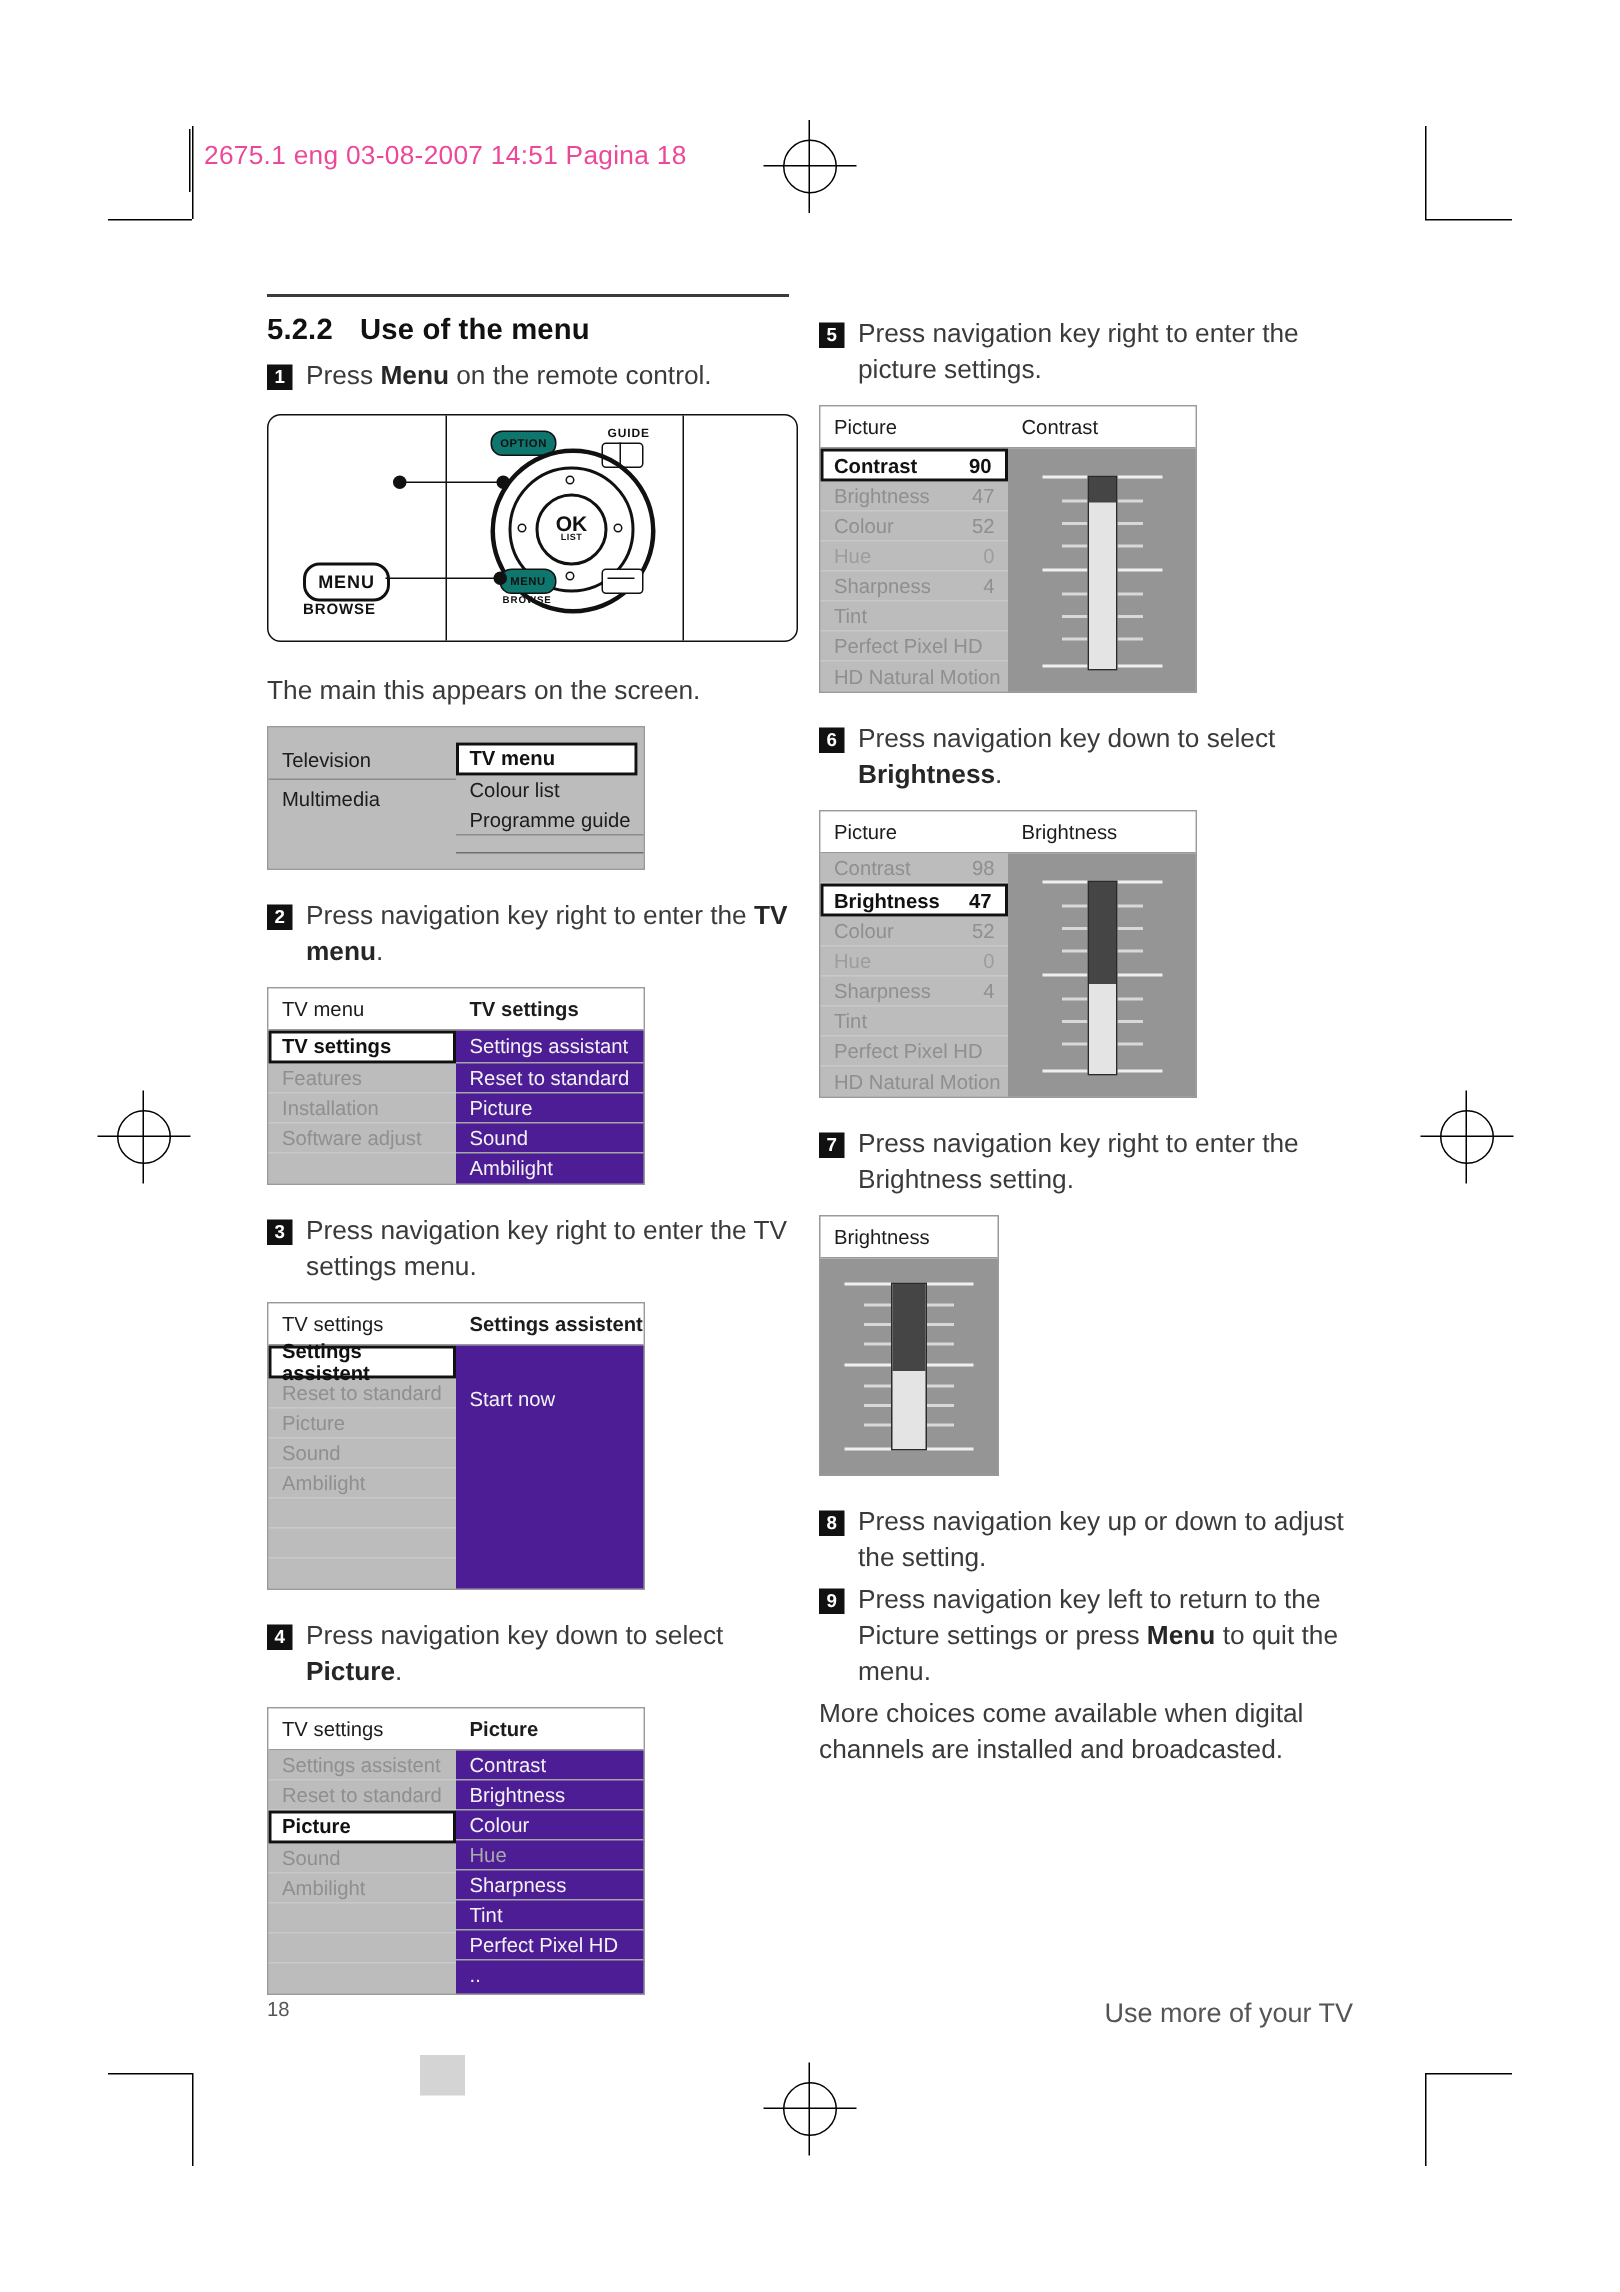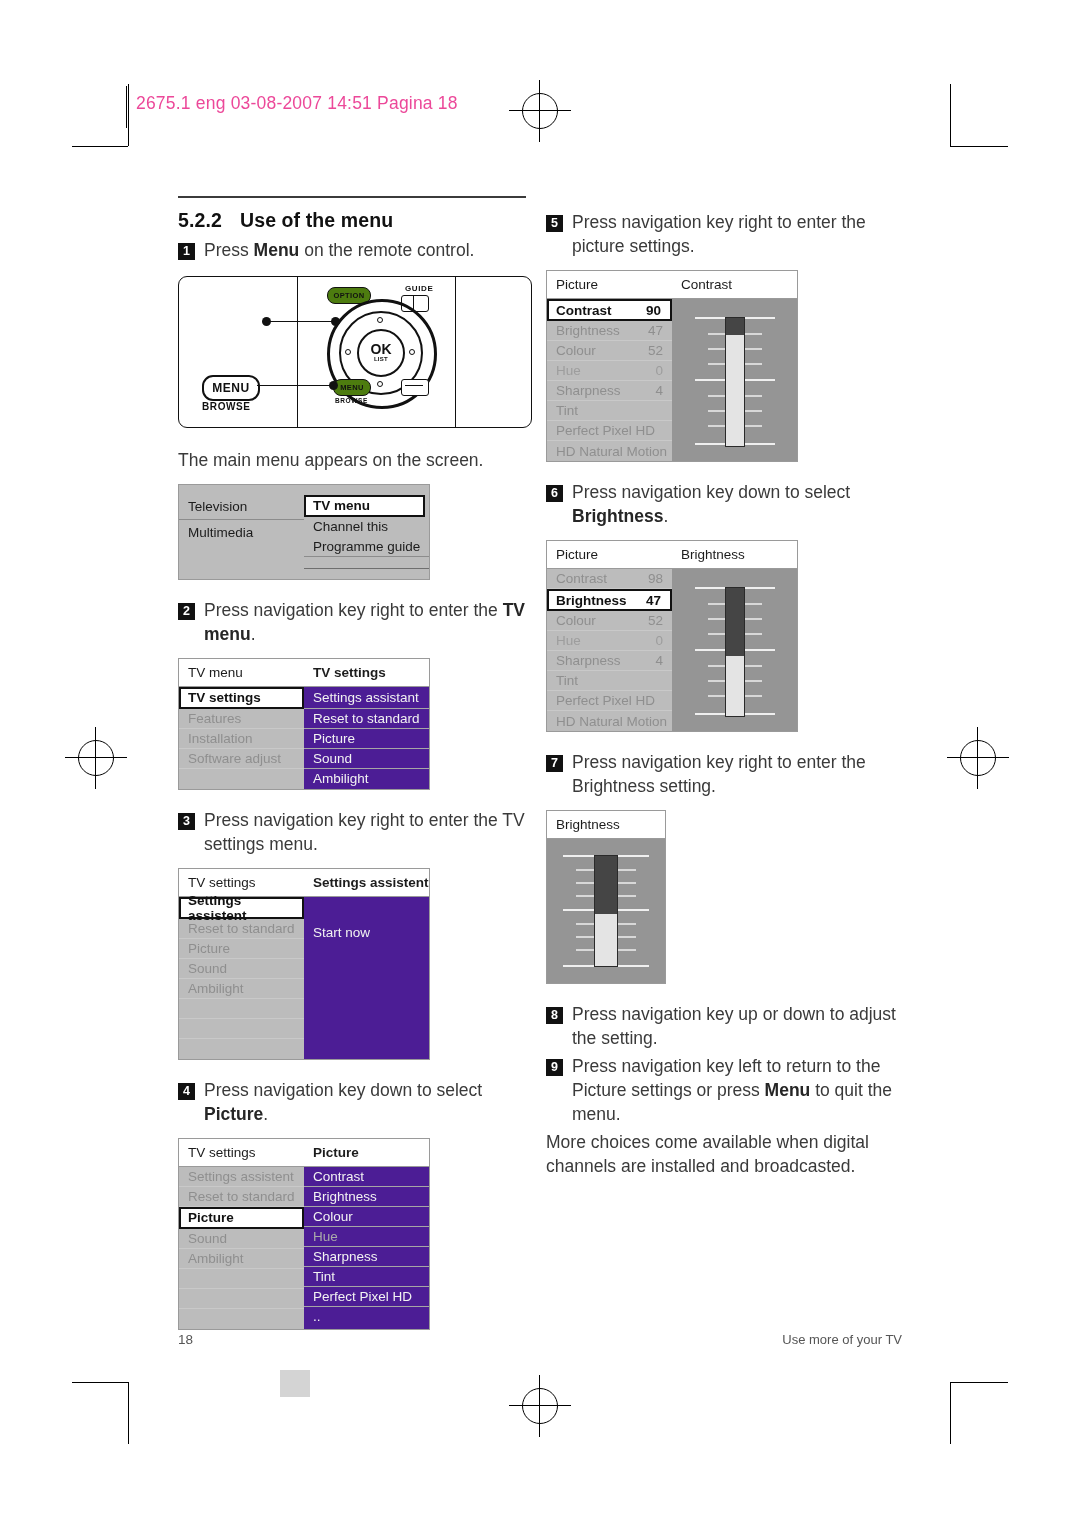--- a/index.html
+++ b/index.html
@@ -42,21 +42,21 @@
   
   .remote{position:relative;margin:14px 0 0 0;width:352px;height:150px;
           border:1.6px solid #111;border-radius:9px;background:#fff;}
   .rm-div{position:absolute;top:0;bottom:0;width:1.4px;background:#111;}
   .rm-ring{position:absolute;border:3px solid #111;border-radius:50%;}
   .rm-ok{position:absolute;width:44px;height:44px;border:2px solid #111;border-radius:50%;
          display:flex;flex-direction:column;align-items:center;justify-content:center;}
   .rm-ok .ok{font-size:14px;font-weight:bold;color:#111;line-height:13px;}
   .rm-ok .lst{font-size:6px;font-weight:bold;color:#111;letter-spacing:.3px;}
   .rm-dot{position:absolute;width:4px;height:4px;border:1px solid #111;border-radius:50%;}
-  .rm-btn{position:absolute;border:1.4px solid #111;border-radius:8px;background:#4d7c0f;
+  .rm-btn{position:absolute;border:1.4px solid #111;border-radius:8px;background:#0f766e;
           display:flex;align-items:center;justify-content:center;
           font-size:7.5px;font-weight:bold;color:#111;letter-spacing:.4px;}
   .rm-lbl{position:absolute;font-size:8px;font-weight:bold;color:#111;letter-spacing:.6px;}
   .rm-menu{position:absolute;border:2px solid #111;border-radius:11px;background:#fff;
            display:flex;align-items:center;justify-content:center;
            font-size:12px;font-weight:bold;color:#111;letter-spacing:.6px;}
   .rm-bigdot{position:absolute;width:9px;height:9px;background:#111;border-radius:50%;}
   .rm-line{position:absolute;height:1.6px;background:#111;}
   .rm-icon{position:absolute;border:1.4px solid #111;border-radius:3px;background:#fff;}
 
@@ -99,21 +99,21 @@
   
   .note-head{display:flex;align-items:center;margin-top:14px;}
   .note-icon{width:17px;height:17px;border-radius:50%;background:#111;position:relative;margin-right:7px;}
   .note-icon i{position:absolute;left:3px;right:3px;height:1.6px;background:#fff;}
   .note-icon i.a{top:5px;} .note-icon i.b{top:8.5px;} .note-icon i.c{top:12px;}
   .note-title{font-size:17.5px;font-weight:bold;color:#111;}
   .note-title span{font-weight:normal;}
 
   
   .pg-num{position:absolute;left:178px;top:1332px;font-size:13.5px;color:#555;}
-  .foot-right{position:absolute;right:178px;top:1332px;font-size:13px;color:#555;}
+  .foot-right{position:absolute;right:178px;top:1332px;font-size:18px;color:#555;}
   .foot-box{position:absolute;left:280px;top:1370px;width:30px;height:27px;background:#d4d4d4;}
 </style>
 </head>
 <body>
 
 <div class="page">
 
   <div class="crop-line" style="left:72px;top:146px;width:56px;height:1px;"></div>
   <div class="crop-line" style="left:128px;top:84px;width:1px;height:62px;"></div>
   <div class="crop-line" style="left:950px;top:146px;width:58px;height:1px;"></div>
@@ -173,33 +173,33 @@
       <div class="rm-icon" style="left:222px;top:102px;width:26px;height:15px;"></div>
       <div class="rm-line" style="left:226px;top:108px;width:18px;height:1.4px;"></div>
 
       <div class="rm-bigdot" style="left:152px;top:40px;"></div>
       <div class="rm-bigdot" style="left:150px;top:104px;"></div>
       <div class="rm-bigdot" style="left:83px;top:40px;"></div>
       <div class="rm-line" style="left:88px;top:44px;width:68px;"></div>
       <div class="rm-line" style="left:78px;top:108px;width:76px;"></div>
     </div>
 
-    <p class="body" style="margin-top:20px;">The main menu appears on the screen.</p>
+    <p class="body" style="margin-top:20px;">The main this appears on the screen.</p>
 
     <div class="menu" style="width:250px;">
       <div class="mrow mhead" style="background:#bcbcbc;height:9px;border-bottom:none;"></div>
       <div class="mrow">
         <div class="left-col">
           <div class="cell" style="height:26px;border-bottom:1px solid #8c8c8c;">Television</div>
           <div class="cell" style="height:26px;border-bottom:none;">Multimedia</div>
           <div class="cell" style="height:20px;border-bottom:none;"></div>
         </div>
         <div class="left-col" style="position:relative;">
           <div class="sel" style="height:22px;margin:1px 4px 0 0;">TV menu</div>
-          <div class="cell" style="height:20px;border-bottom:none;">Channel this</div>
+          <div class="cell" style="height:20px;border-bottom:none;">Colour list</div>
           <div class="cell" style="height:20px;border-bottom:1px solid #8c8c8c;">Programme guide</div>
           <div class="cell" style="height:12px;border-bottom:1px solid #6f6f6f;"></div>
           <div class="cell" style="height:10px;border-bottom:none;"></div>
         </div>
       </div>
     </div>
 
     <div class="step" style="margin-top:18px;">
       <div class="sq">2</div>
       <div class="txt"><span>Press navigation key right to enter the </span><b>TV menu</b><span>.</span></div>

